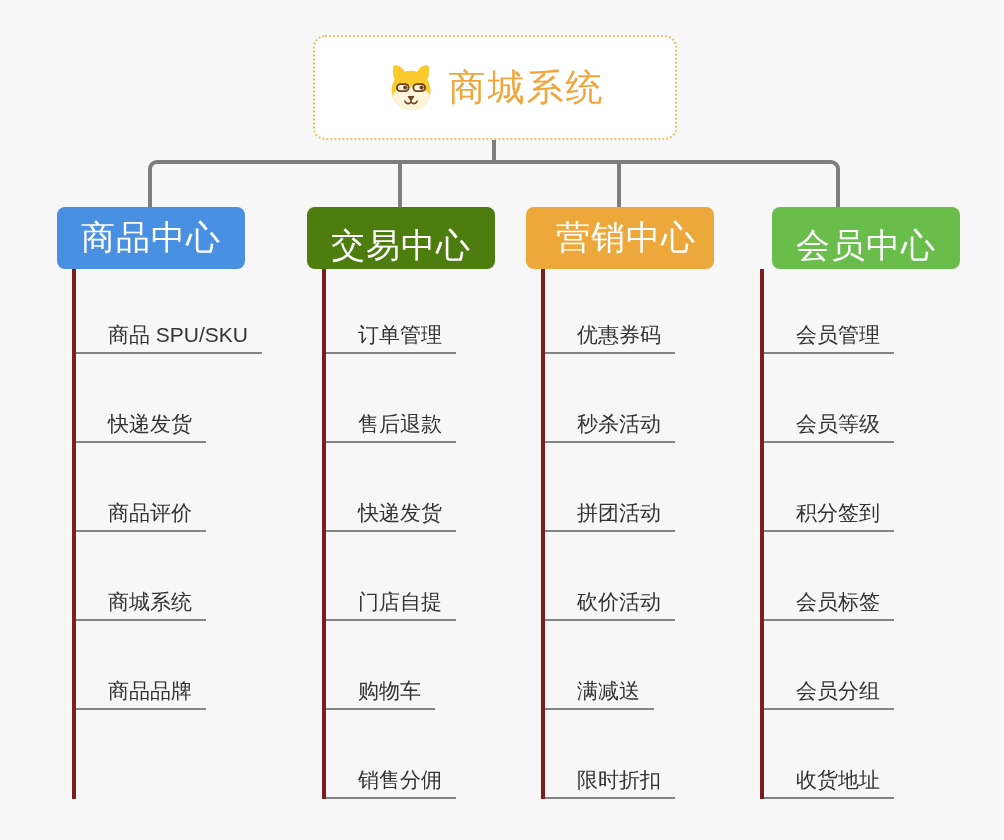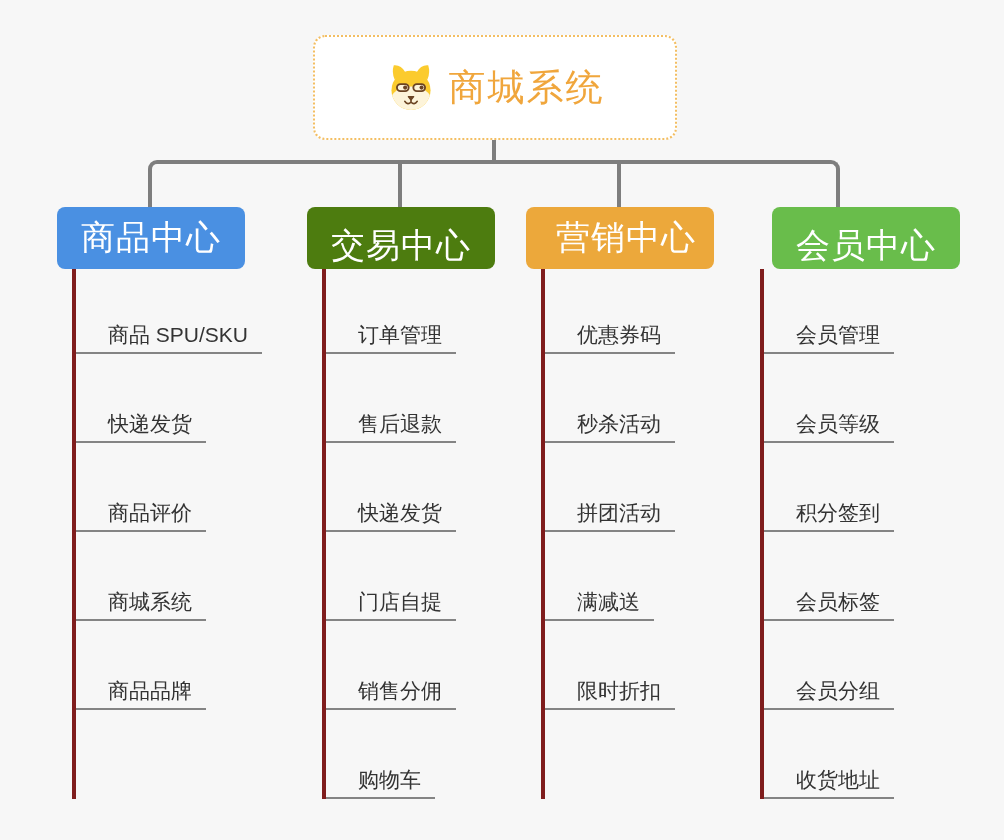--- a/index.html
+++ b/index.html
@@ -152,43 +152,46 @@
       <div class="leaf-row">
           <span class="leaf">售后退款</span>
         </div>
       <div class="leaf-row">
           <span class="leaf">快递发货</span>
         </div>
       <div class="leaf-row">
           <span class="leaf">门店自提</span>
         </div>
       <div class="leaf-row">
+          <span class="leaf">购物车</span>
+        </div>
+      <div class="leaf-row">
           <span class="leaf">销售分佣</span>
-        </div>
-      <div class="leaf-row">
-          <span class="leaf">购物车</span>
         </div>
     </div>
   </div>
 
   <div class="col3">
     <div class="branch-box" style="background-color: rgb(236, 168, 59); padding-left: 12px;">
       <span>营销中心</span>
     </div>
     <div class="leaves">
       <div class="leaf-row">
           <span class="leaf">优惠券码</span>
         </div>
       <div class="leaf-row">
           <span class="leaf">秒杀活动</span>
         </div>
       <div class="leaf-row">
           <span class="leaf">拼团活动</span>
         </div>
       <div class="leaf-row">
+          <span class="leaf">砍价活动</span>
+        </div>
+      <div class="leaf-row">
           <span class="leaf">满减送</span>
         </div>
       <div class="leaf-row">
           <span class="leaf">限时折扣</span>
         </div>
     </div>
   </div>
 
   <div class="col4">
     <div class="branch-box" style="background-color: rgb(105, 189, 75);">

